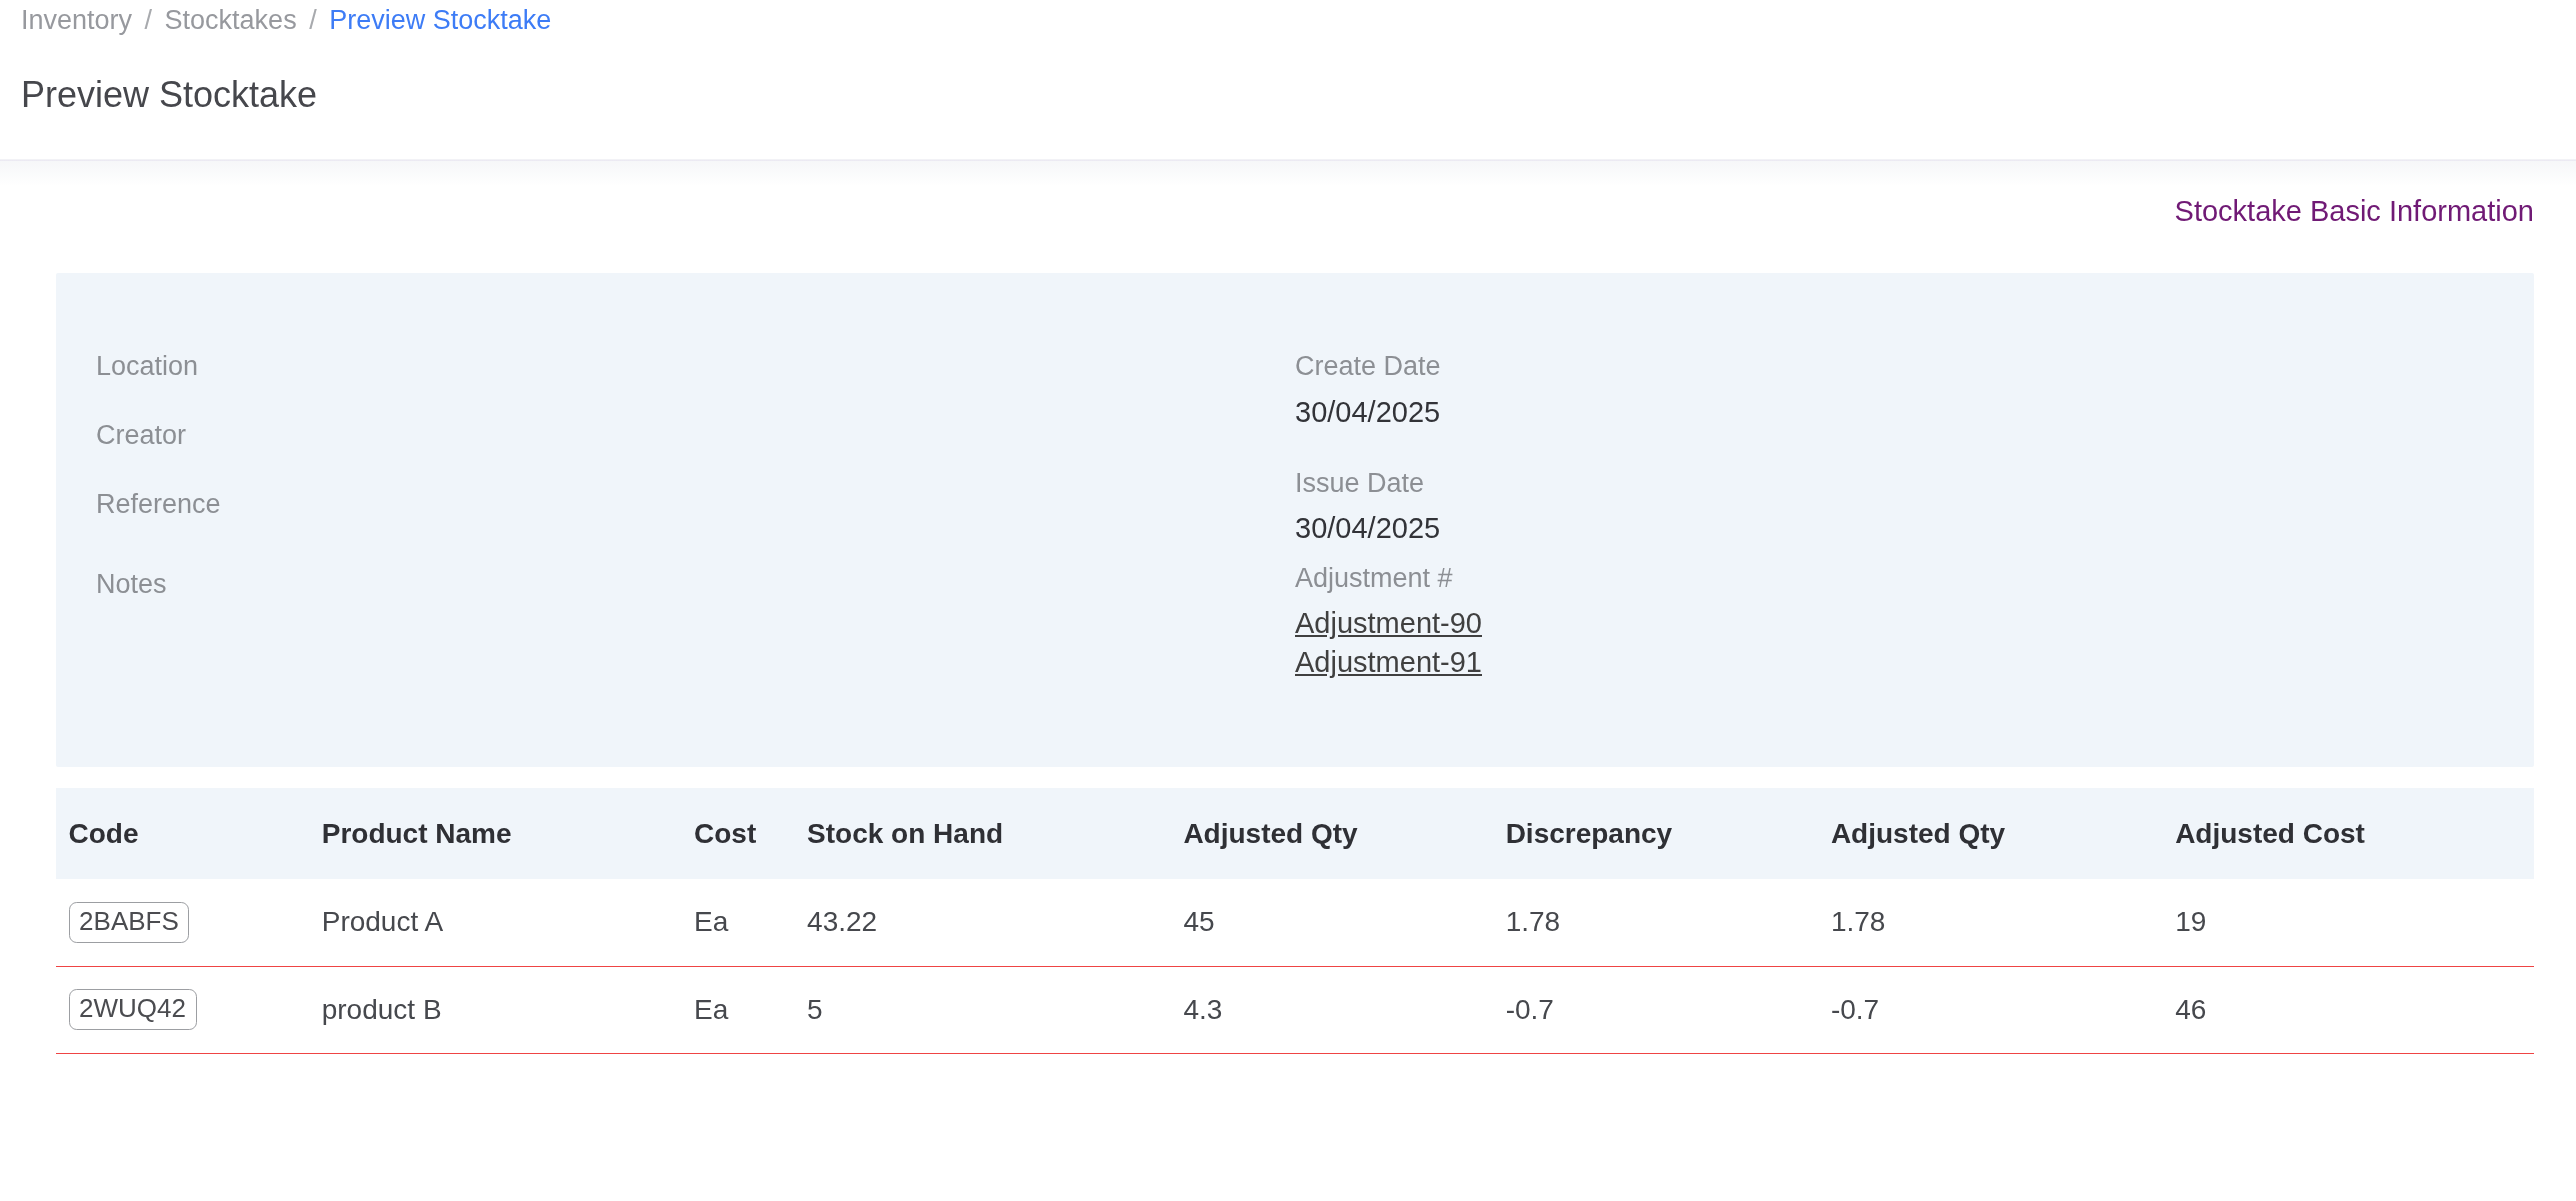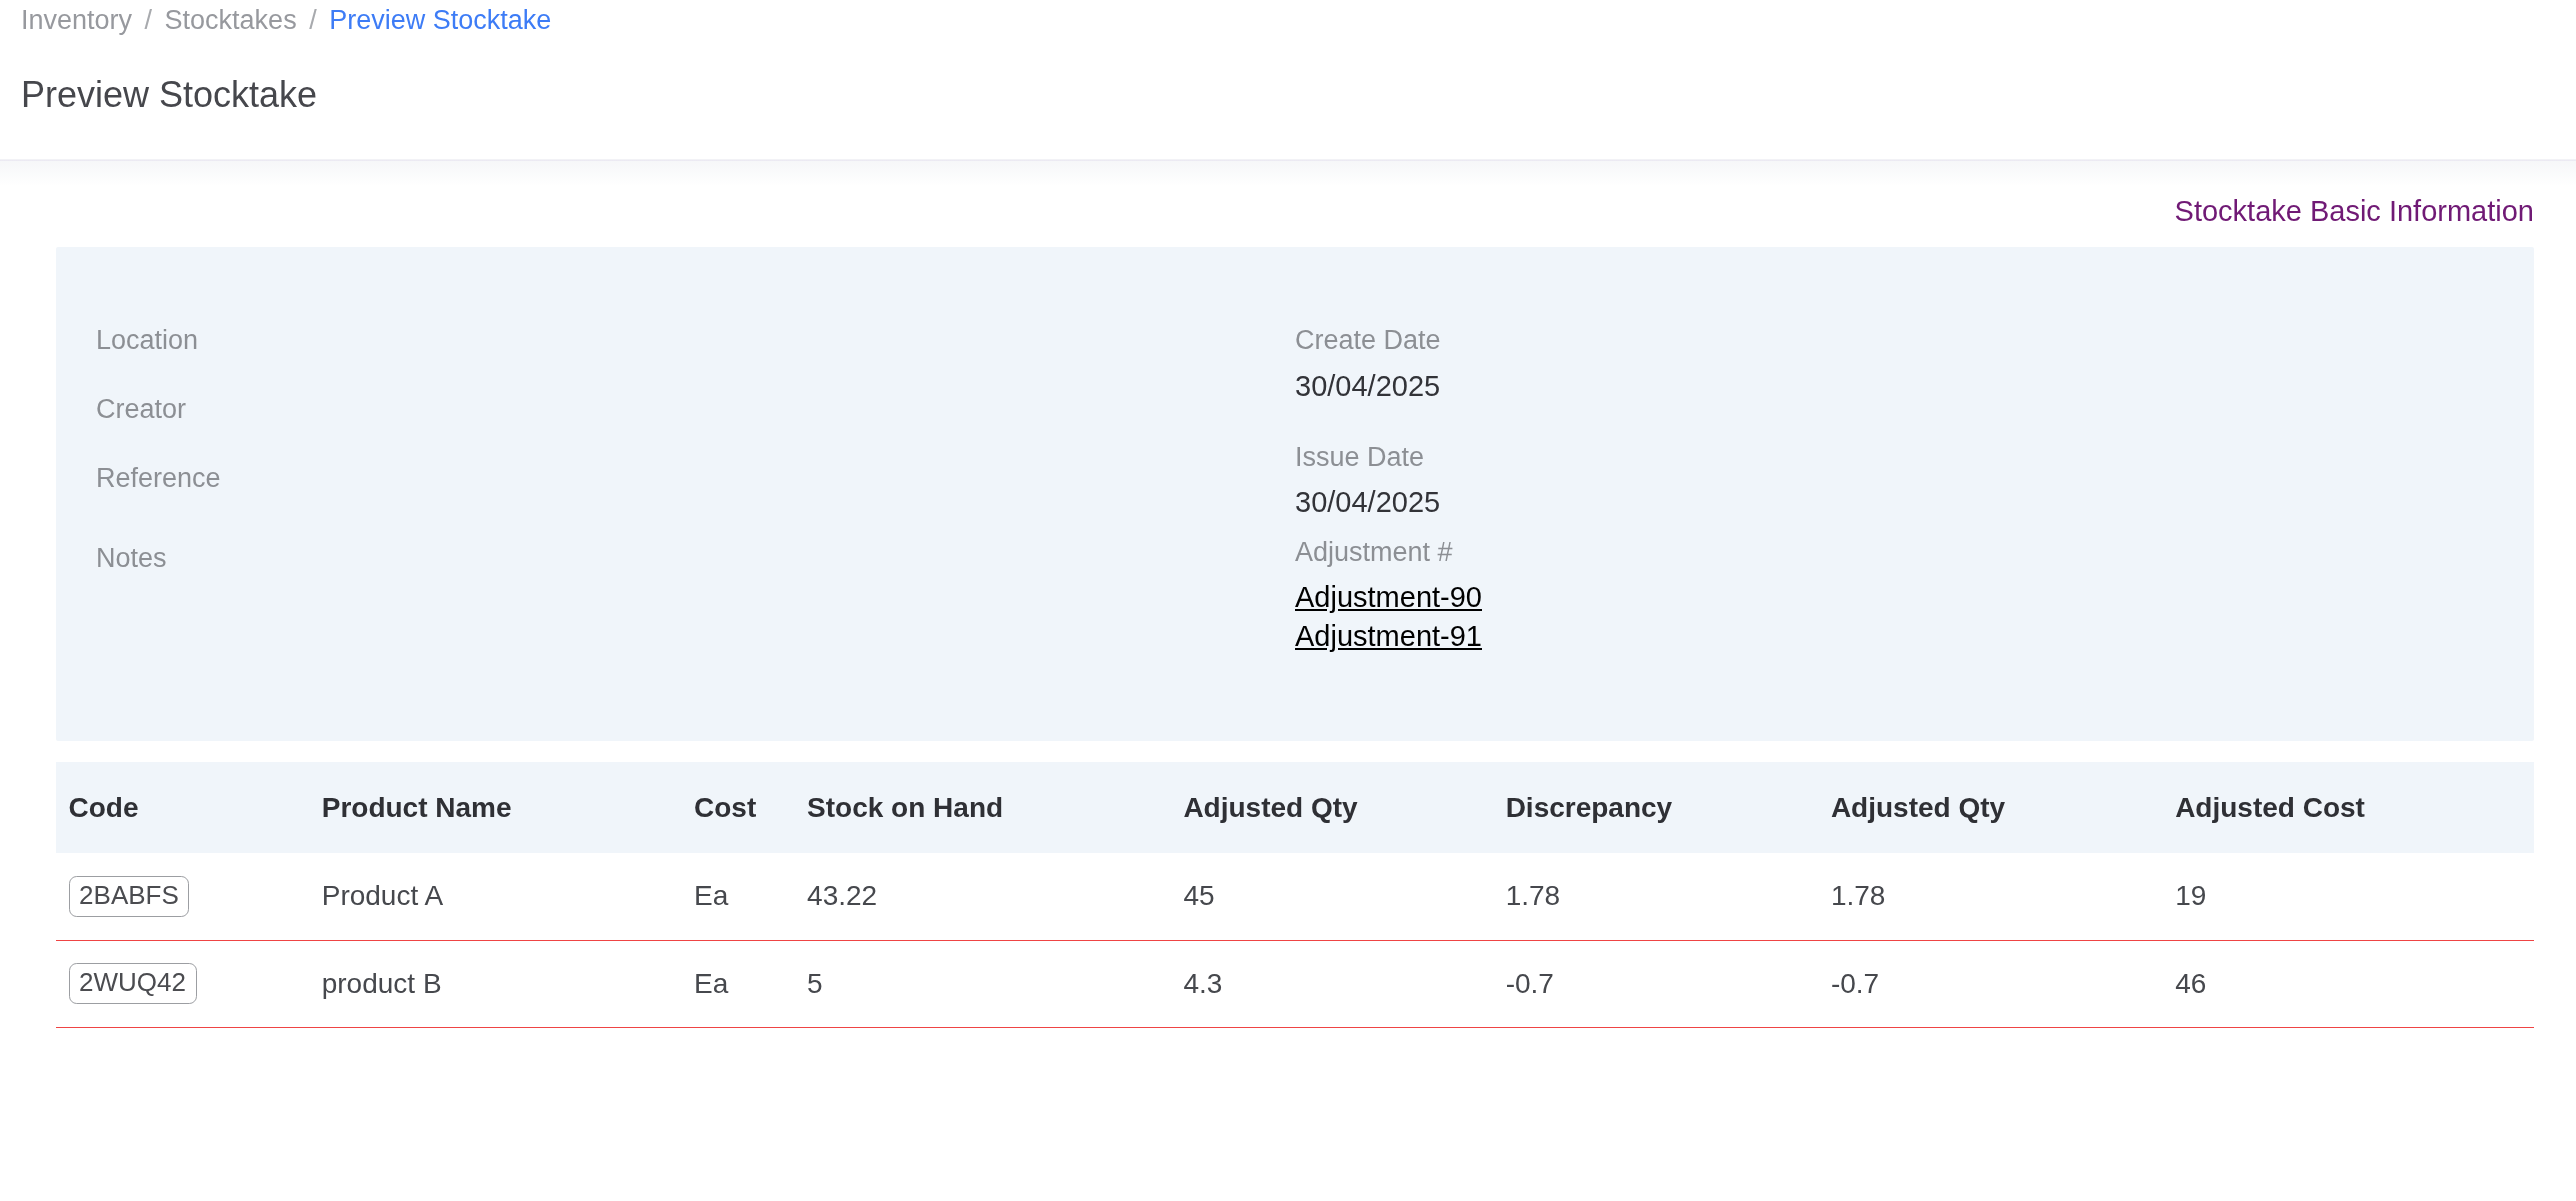--- a/index.html
+++ b/index.html
@@ -46,21 +46,21 @@
   }
   .main { padding: 0 42px 0 56px; position: relative; }
   .section-heading {
     margin: 33px 0 0;
     font-size: 29px; line-height: 35px;
     font-weight: 500;
     color: #701a75;
     text-align: right;
   }
   .info-panel {
-    margin-top: 18px;
+    margin-top: 44px;
     background: #f0f5fa;
     border-radius: 1.9px;
     padding: 75px 40px 52px;
     display: flex;
   }
   .info-col { width: 50%; }
   .field { margin-bottom: 33px; }
   .field-adjustment { margin-top: -21px; }
   .field-label {
     font-size: 27px; line-height: 36px;
@@ -68,21 +68,21 @@
     margin-bottom: 7.7px;
   }
   .field-value {
     font-size: 29px; line-height: 40px;
     color: #323338;
     min-height: 2.9px;
   }
   .adj-link {
     display: block;
     font-size: 29px; line-height: 39px;
-    color: #000000;
+    color: #404040;
     text-decoration: underline;
     cursor: pointer;
     width: fit-content;
   }
   .section-heading.products { margin-top: 66px; }
   .products-table {
     margin-top: 21px;
     width: 2478px;
     border-collapse: collapse;
     table-layout: fixed;

